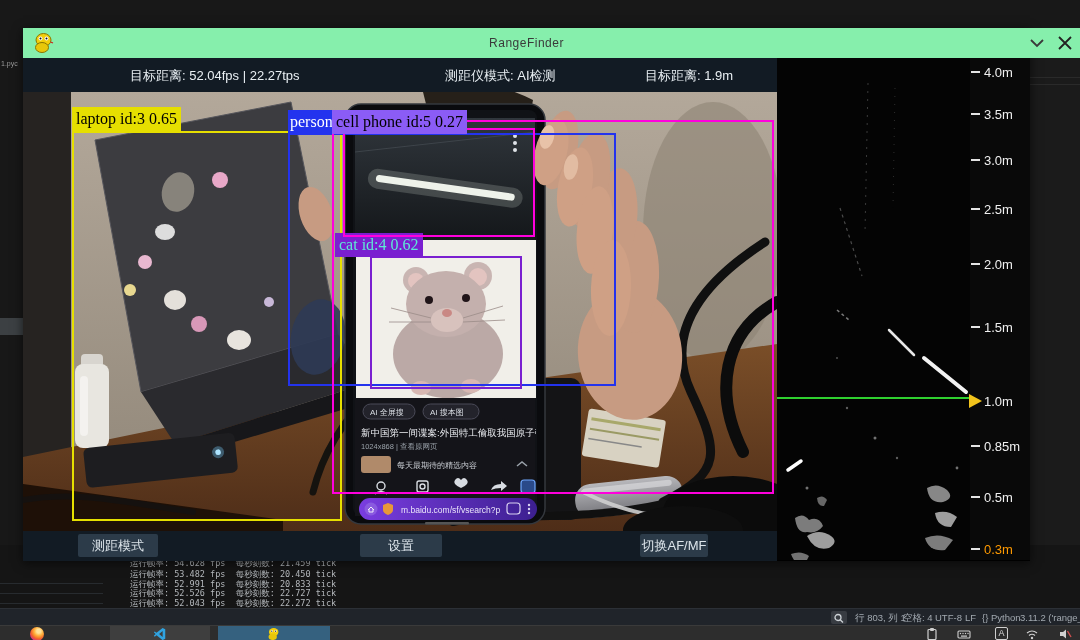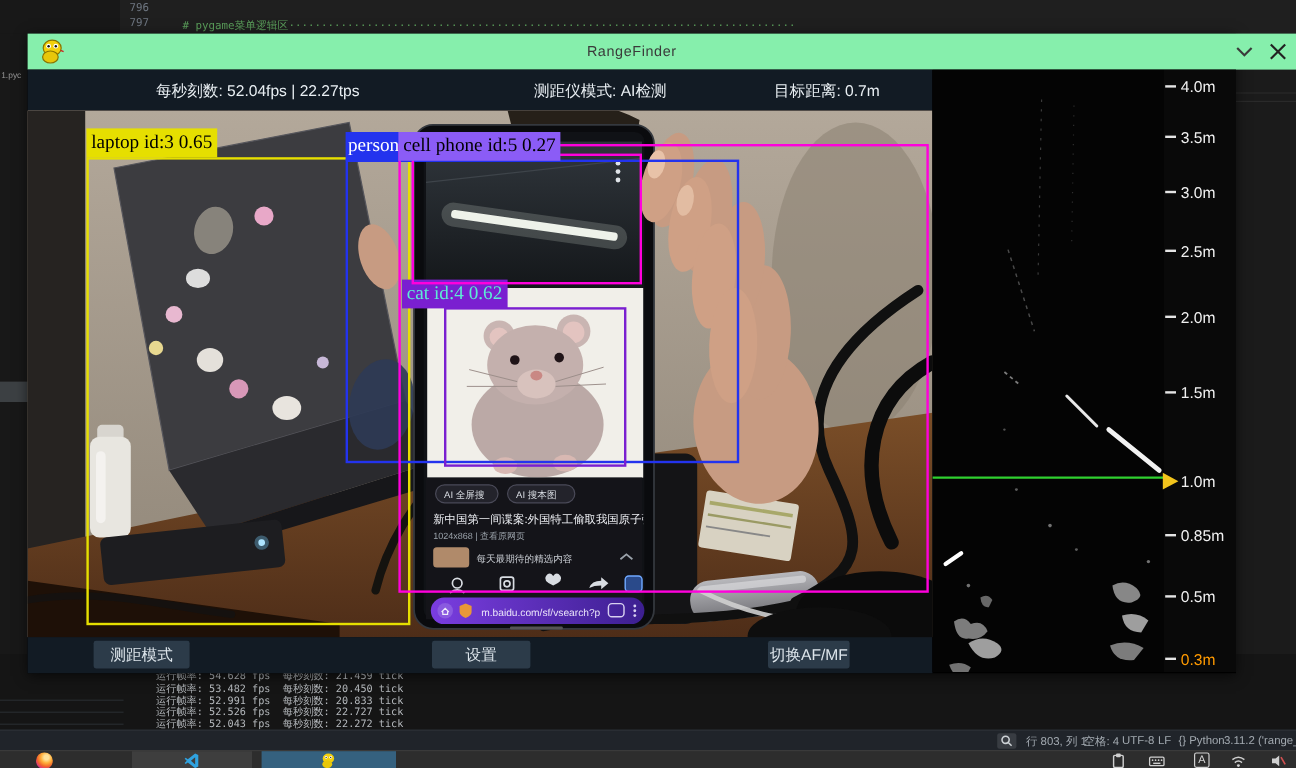--- a/index.html
+++ b/index.html
@@ -82,25 +82,20 @@
     background:radial-gradient(circle at 62% 30%,#ffe29a 0 15%,#ffb03a 35%,#f2652a 58%,#d5308a 78%,#7a2a9a 100%);}
   .tray-ico{top:1px;width:14px;height:14px;cursor:pointer;}
   .tray-a{border:1px solid #cfcfcf;border-radius:2px;width:11px;height:11px;color:#d8d8d8;
           font-size:9px;line-height:11px;text-align:center;}
 </style>
 </head>
 <body>
 
 <div id="stage">
 
-  <div class="abs" id="editor-top">
-    <span class="abs lineno" style="left:108px;top:2px">796</span>
-    <span class="abs lineno" style="left:108px;top:15px">797</span>
-    <span class="abs code-comment" style="left:152px;top:15px"><span># pygame菜单逻辑区</span><span>··············································································</span></span>
-  </div>
   <div class="abs" id="editor-sidebar-mask"></div>
 
   <div class="abs" id="left-strip"></div>
   <div class="abs" id="sidebar-sel"></div>
   <div class="abs" id="sidebar-file">1.pyc</div>
 
   <div class="abs" id="right-bg">
     <div class="abs bg-faint-line" style="left:0;top:49px;width:50px"></div>
     <div class="abs bg-faint-line" style="left:0;top:56px;width:50px"></div>
   </div>
@@ -131,23 +126,23 @@
       <div class="abs" id="title-text">RangeFinder</div>
       <svg class="abs" id="minimize-btn" viewBox="0 0 18 16">
         <path d="M3 5 L9 11 L15 5" stroke="#3a3a3a" stroke-width="1.8" fill="none"></path>
       </svg>
       <svg class="abs" id="close-btn" viewBox="0 0 18 16">
         <path d="M3 2 L15 14 M15 2 L3 14" stroke="#222" stroke-width="1.8" fill="none"></path>
       </svg>
     </div>
 
     <div class="abs" id="hud">
-      <span class="abs hud-item" id="hud-fps">每秒刻数: 52.04fps | 22.27tps</span>
+      <span class="abs hud-item" id="hud-fps">目标距离: 52.04fps | 22.27tps</span>
       <span class="abs hud-item" id="hud-mode">测距仪模式: AI检测</span>
-      <span class="abs hud-item" id="hud-target">目标距离: 0.7m</span>
+      <span class="abs hud-item" id="hud-target">目标距离: 1.9m</span>
     </div>
 
     <div class="abs" id="camera">
 
       <svg class="abs" width="754" height="439" viewBox="0 0 754 439">
         <defs>
           <linearGradient id="wallG" x1="0" y1="0" x2="0" y2="1">
             <stop offset="0" stop-color="#b3a89a"></stop>
               <stop offset="1" stop-color="#8f8577"></stop>
           </linearGradient>

